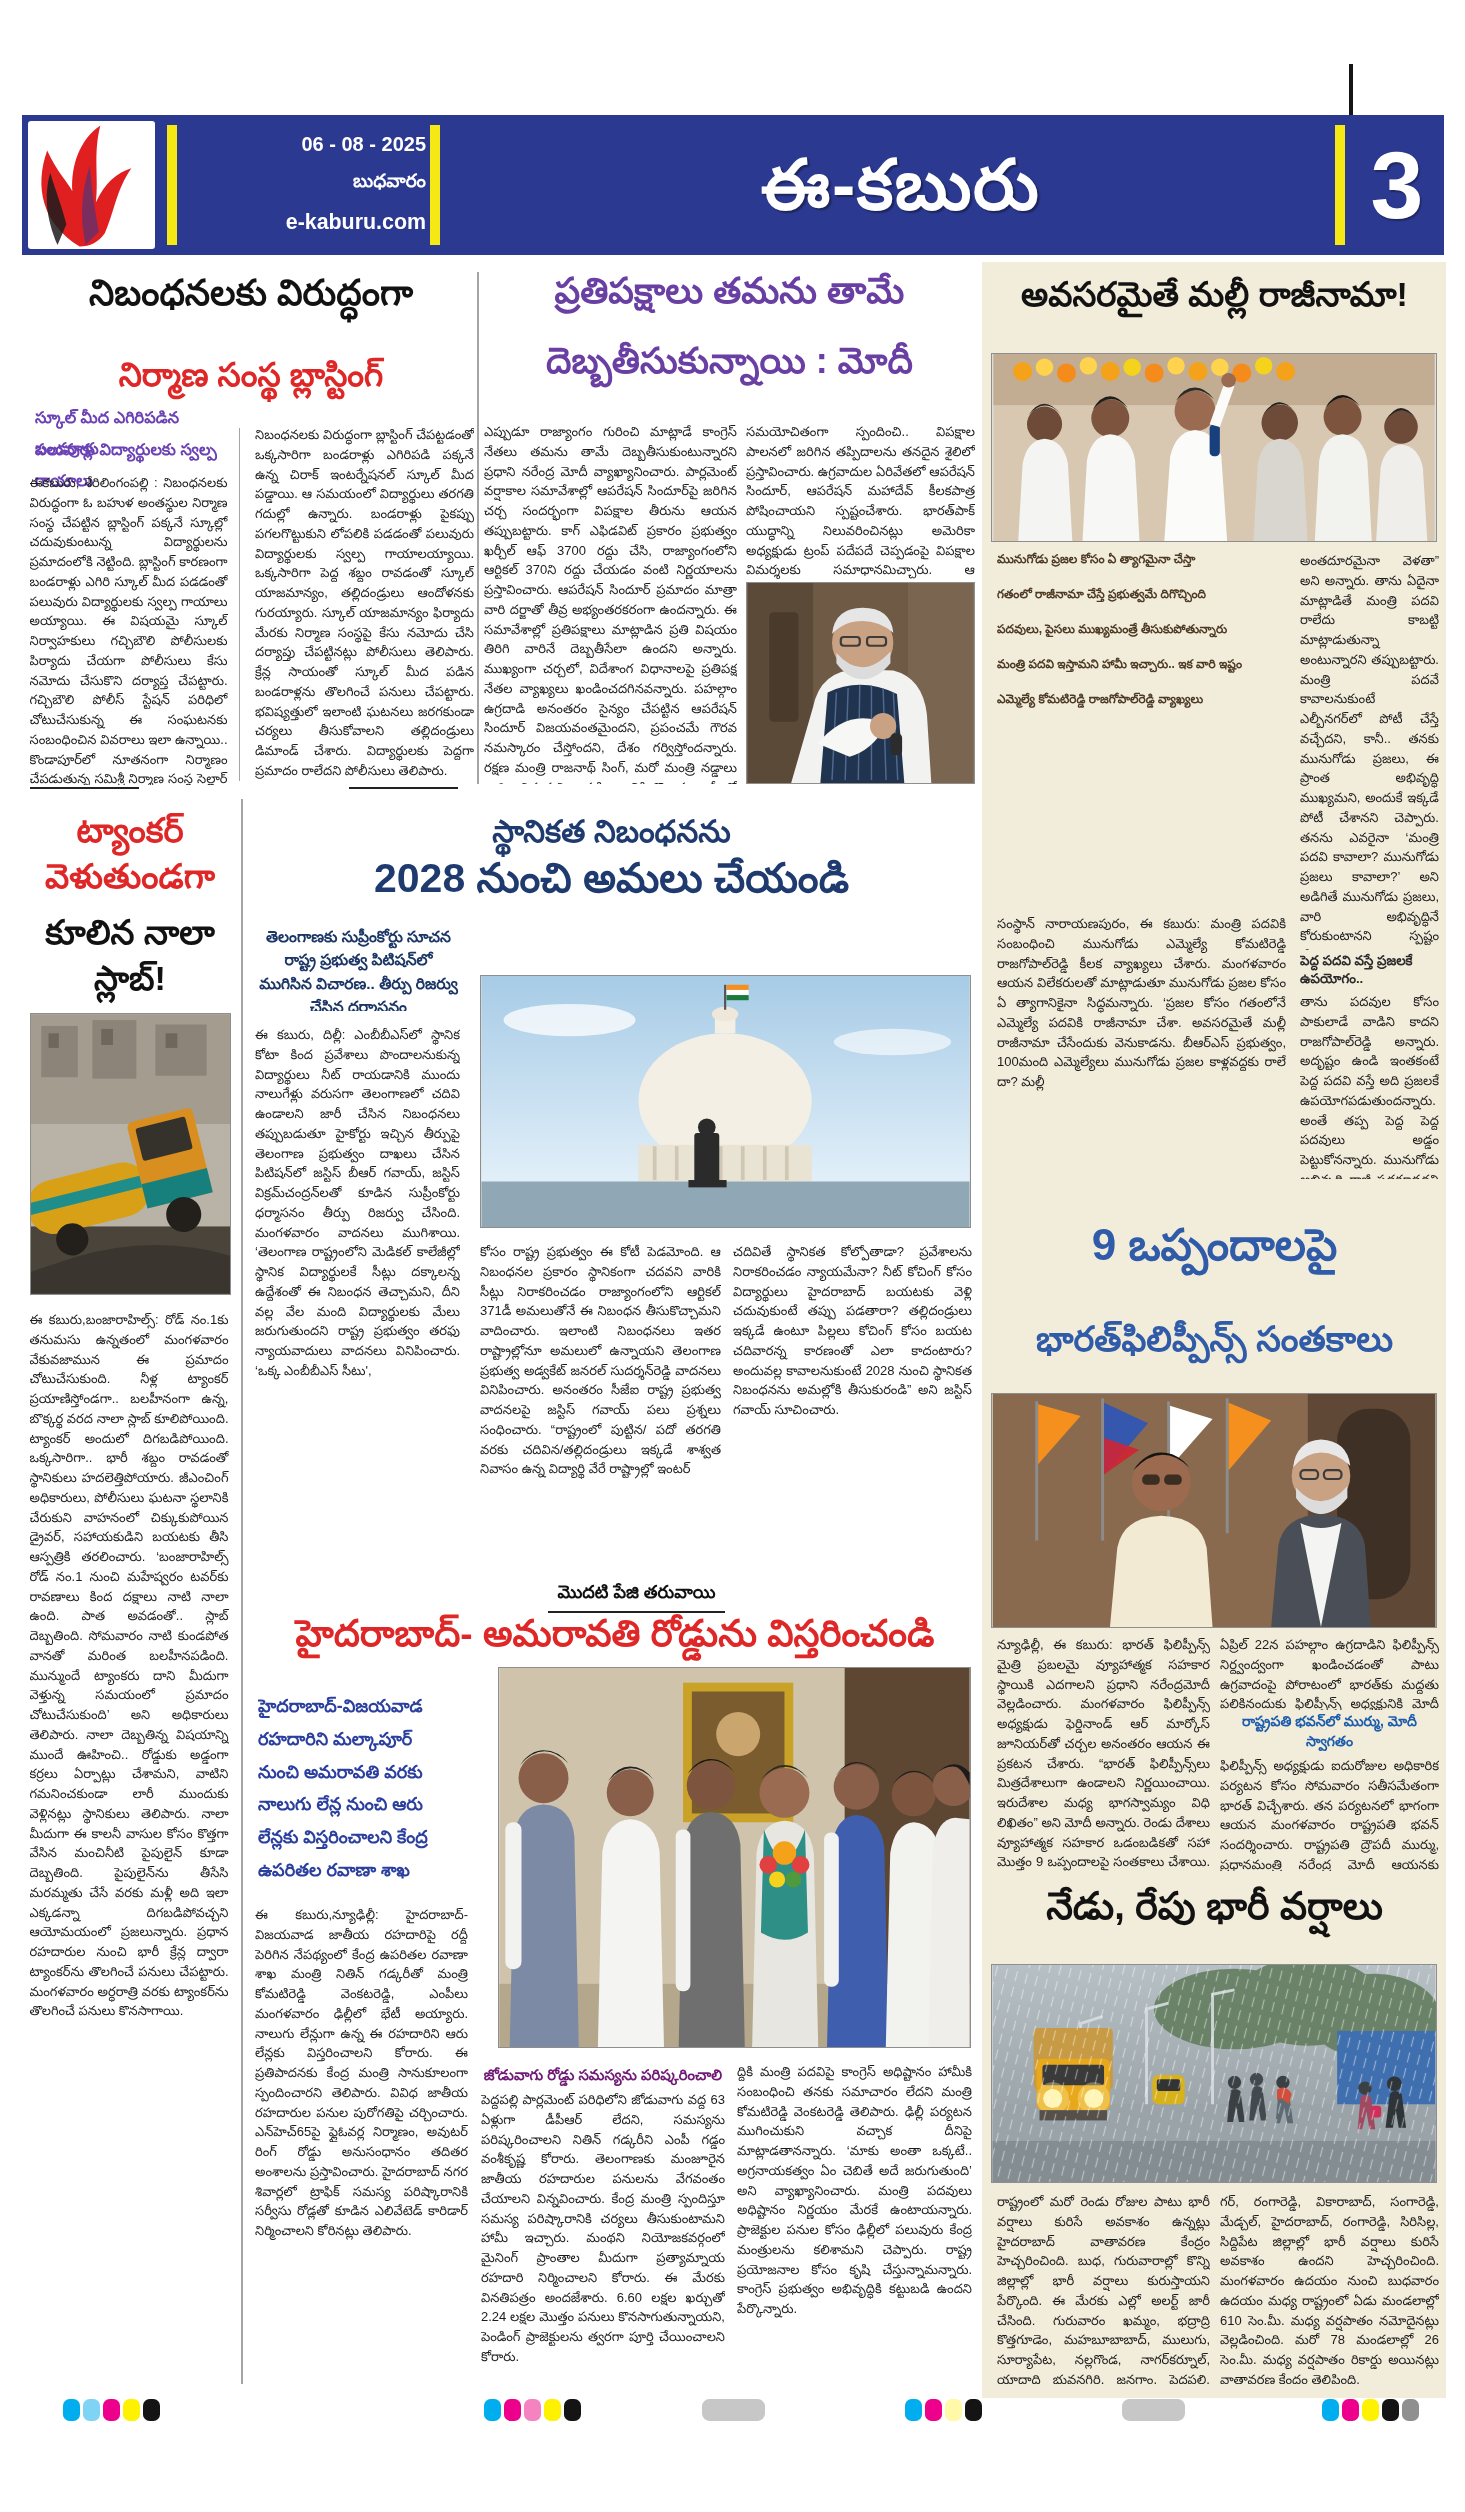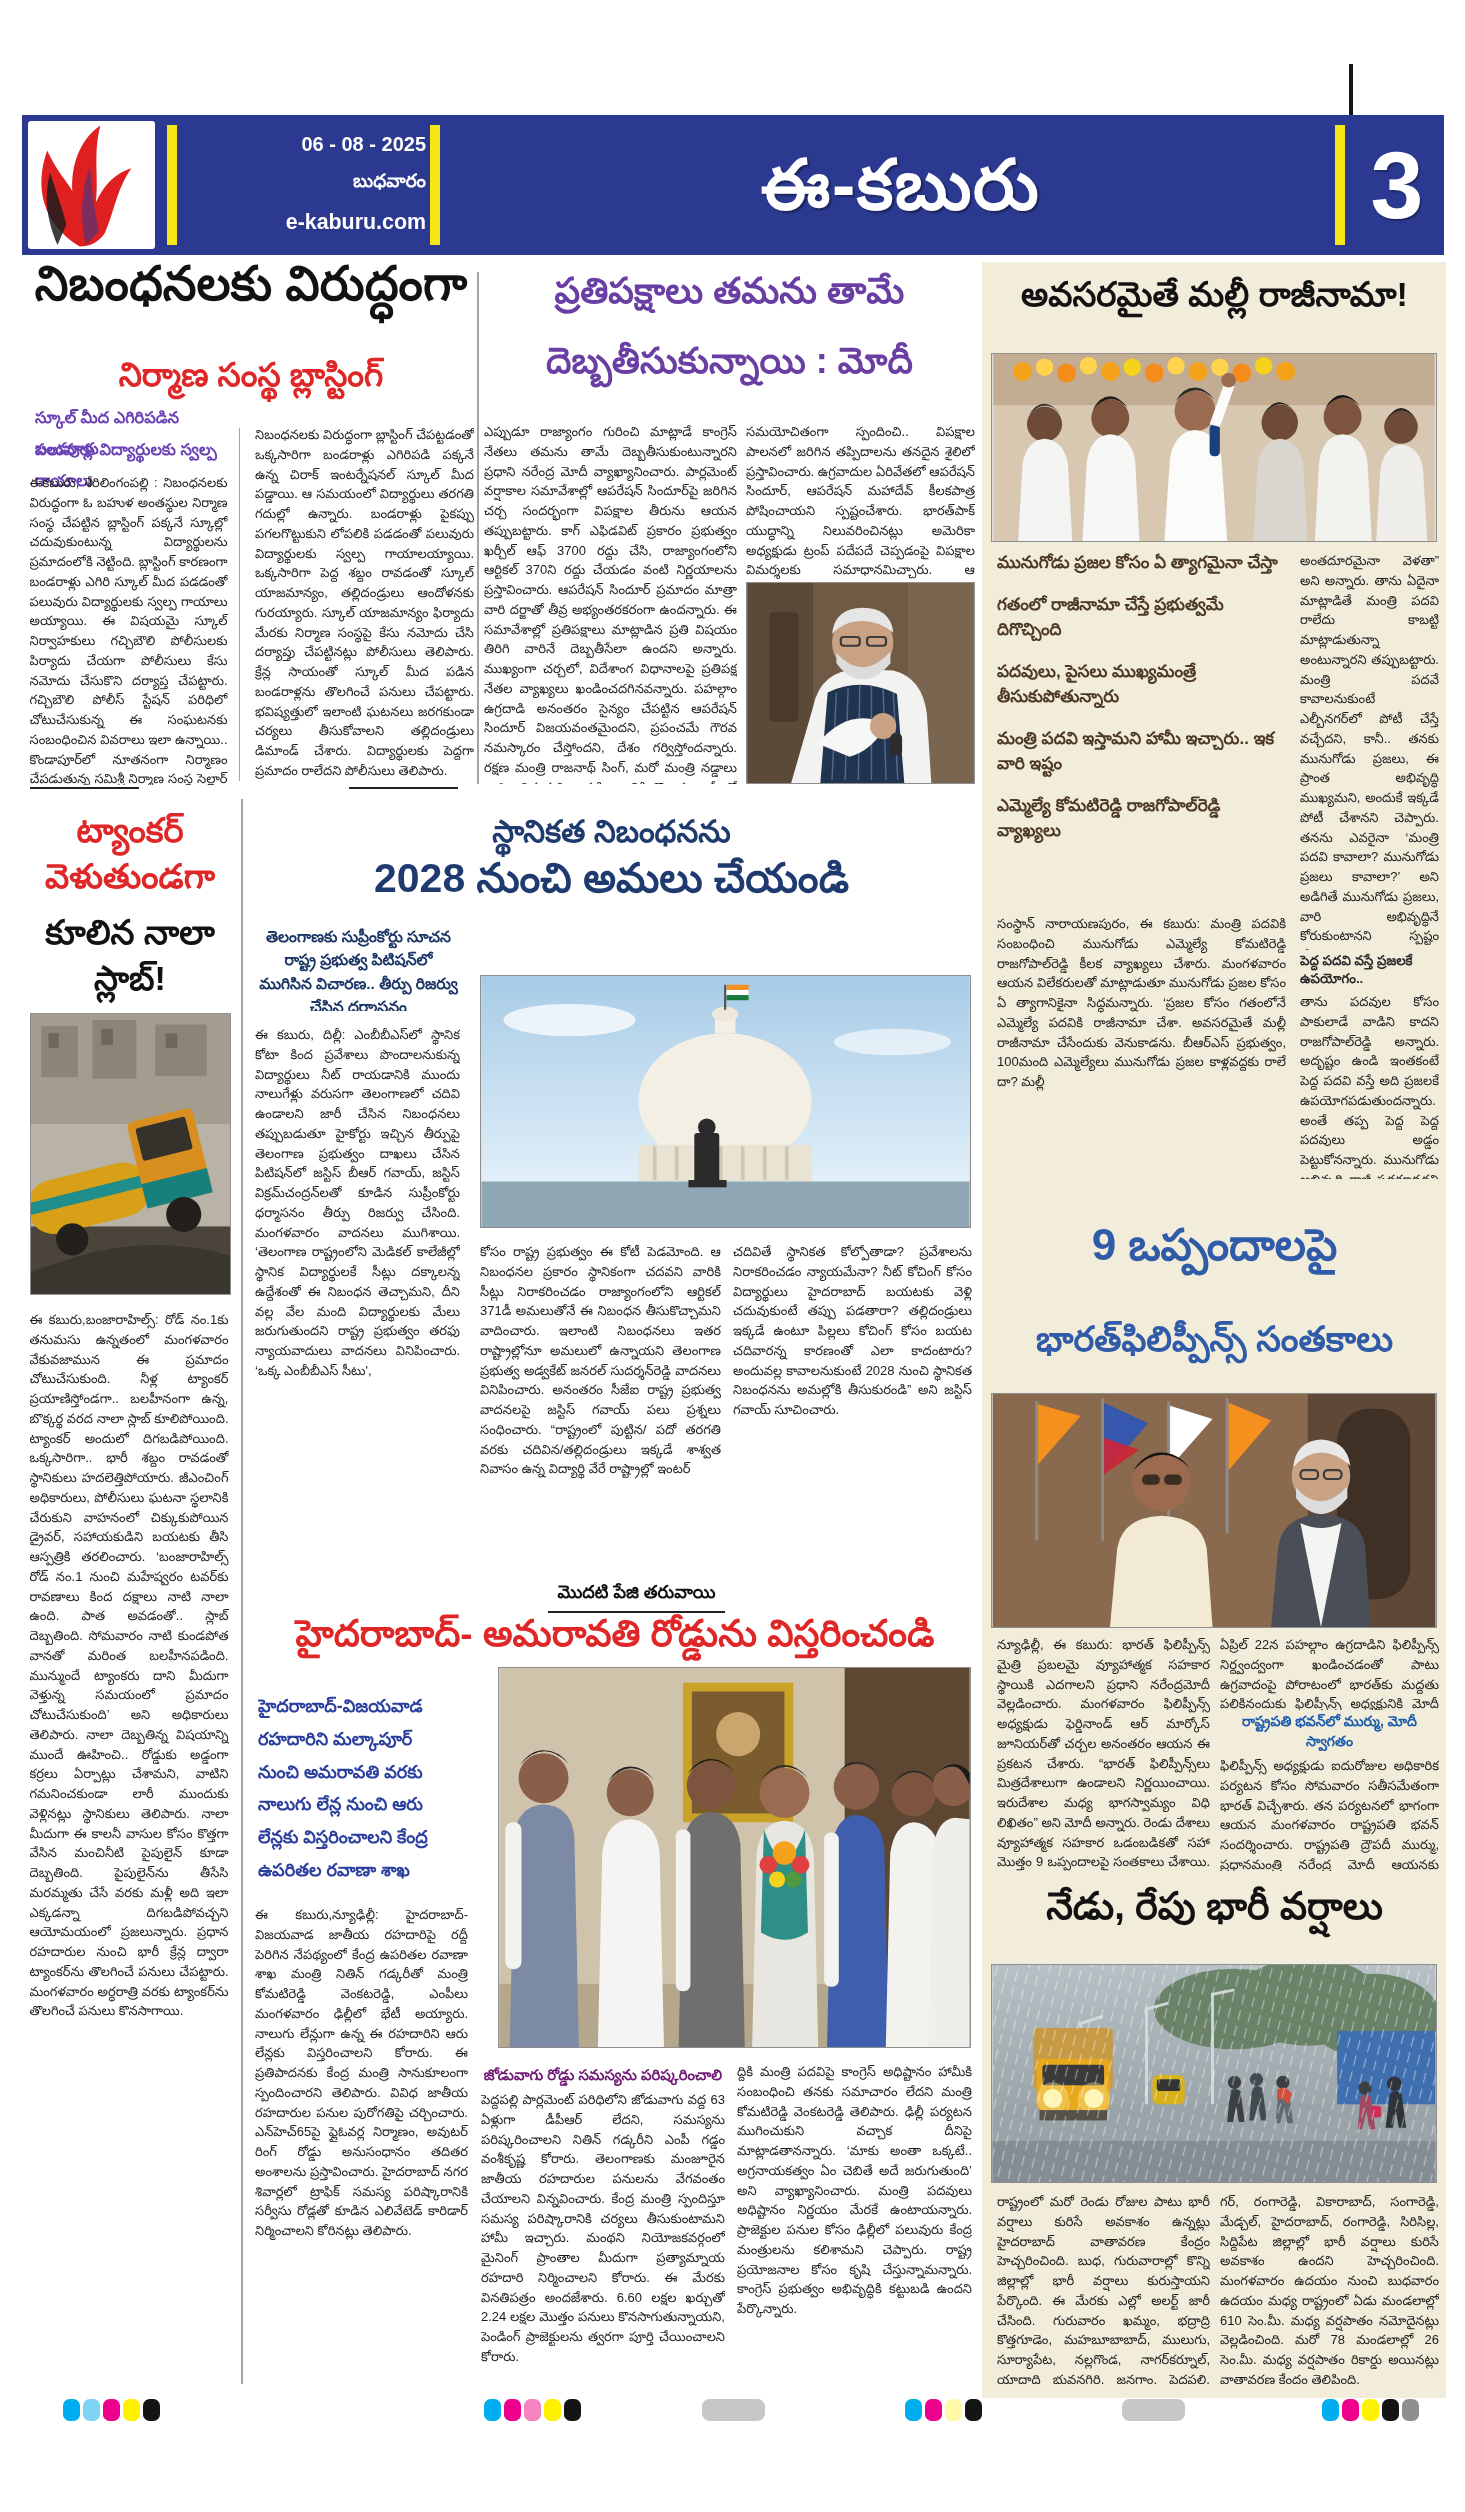--- a/index.html
+++ b/index.html
@@ -21,21 +21,21 @@
   #pagenum{color:#ffffff;font-weight:bold;font-size:95px;text-align:center;line-height:140px;text-shadow:1.5px 1.5px 1.5px rgba(0,0,0,.3)}
   
   .h-black{color:#121212}
   .h-red{color:#e02727}
   .h-purple{color:#6a3fa3}
   .h-navy{color:#1e3a6e}
   .h-blue{color:#2f5ba8}
   .deck-purple{color:#6b42b5;font-weight:bold;font-size:16.2px;line-height:1.9}
   .deck-navy{color:#1c3666;font-weight:bold;font-size:15.5px;line-height:1.5;text-align:center}
   .deck-blue{color:#2b3f9e;font-weight:bold;font-size:17.7px;line-height:1.85;text-align:left}
-  .bullet-brown{color:#4d3a24;font-weight:bold;font-size:17px;line-height:1.45;margin-bottom:17.7px}
+  .bullet-brown{color:#4d3a24;font-weight:bold;font-size:12px;line-height:1.45;margin-bottom:17.7px}
   .inline-head-blue{color:#1b5cab;font-weight:bold;font-size:14px;text-align:center;margin:3px 0}
   .inline-head-black{color:#701a75;font-weight:bold;font-size:14.8px;text-align:center;margin-bottom:4.4px;line-height:1.4}
   .inline-head-plain{color:#2a2a2a;font-weight:bold;text-align:left;font-size:13.3px;margin:3px 0}
   #cream{background:#f2ecdb}
   .cont-label{font-weight:bold;font-size:17.7px;color:#111;text-align:center;border-bottom:2.2px solid #222;padding-bottom:4px}
   
   .pill{width:17px;height:22px;border-radius:6.6px;display:inline-block;margin-right:3px;vertical-align:top}
   .pc{background:#00aeef}.plc{background:#7fd4f5}.pm{background:#ec008c}.ppk{background:#f483c0}
   .py{background:#fff200}.pyl{background:#fff9a8}.pk{background:#141414}.pgd{background:#8f8f8f}
   .gray-pill{width:63px;height:22px;border-radius:7.4px;background:#c7c7c7}
@@ -60,21 +60,21 @@
       <div class="hdr-txt" style="font-size:20px;margin-top:4.4px">06 - 08 - 2025</div>
       <div class="hdr-txt" style="font-size:18.5px;margin-top:14.8px">బుధవారం</div>
       <div class="hdr-txt" style="font-size:21.4px;margin-top:13.3px">e-kaburu.com</div>
     </div>
     <div class="abs ybar" style="left:408px;top:10.3px;width:9.6px;height:120px"></div>
     <div id="masthead" class="abs" style="left:443px;top:5.9px;width:871px;height:128px">ఈ-కబురు</div>
     <div class="abs ybar" style="left:1313px;top:10.3px;width:9.6px;height:120px"></div>
     <div id="pagenum" class="abs" style="left:1329px;top:0;width:92px;height:140px">3</div>
   </div>
 
-  <div class="abs hc h-black" style="left:29.5px;top:256px;width:443px;font-size:48px">నిబంధనలకు విరుద్ధంగా</div>
+  <div class="abs hc h-black" style="left:29.5px;top:272px;width:443px;font-size:36px">నిబంధనలకు విరుద్ధంగా</div>
   <div class="abs hc h-red" style="left:29.5px;top:356px;width:443px;font-size:33px">నిర్మాణ సంస్థ బ్లాస్టింగ్</div>
   <div class="abs deck-purple" style="left:35px;top:402px;width:201px">స్కూల్ మీద ఎగిరిపడిన బండరాళ్లు</div>
   <div class="abs deck-purple" style="left:35px;top:434px;width:201px">పలువురు విద్యార్థులకు స్వల్ప గాయాలు</div>
   <div class="abs bt" style="left:29.5px;top:473px;width:198px;height:312px">ఈకబురు, శేరిలింగంపల్లి : నిబంధనలకు విరుద్ధంగా ఓ బహుళ అంతస్థుల నిర్మాణ సంస్థ చేపట్టిన బ్లాస్టింగ్ పక్కనే స్కూల్లో చదువుకుంటున్న విద్యార్థులను ప్రమాదంలోకి నెట్టింది. బ్లాస్టింగ్ కారణంగా బండరాళ్లు ఎగిరి స్కూల్ మీద పడడంతో పలువురు విద్యార్థులకు స్వల్ప గాయాలు అయ్యాయి. ఈ విషయమై స్కూల్ నిర్వాహకులు గచ్చిబౌలి పోలీసులకు పిర్యాదు చేయగా పోలీసులు కేసు నమోదు చేసుకొని దర్యాప్త చేపట్టారు. గచ్చిబౌలి పోలీస్ స్టేషన్ పరిధిలో చోటుచేసుకున్న ఈ సంఘటనకు సంబంధించిన వివరాలు ఇలా ఉన్నాయి.. కొండాపూర్‌లో నూతనంగా నిర్మాణం చేపడుతున్న సమిశ్రీ నిర్మాణ సంస్థ సెల్లార్ తవ్వకం చేపట్టింది. సెల్లార్ తవ్వకంలో భాగంగా బండరాళ్లు రావడంతో వాటిని పగులగొట్టేందుకు మంగళవారం మధ్యాహ్నం బ్లాస్టింగ్ చేపట్టింది. కంట్రోల్డ్ బ్లాస్టింగ్ చేపట్టాల్సి ఉండగా,</div>
   <div class="abs bt" style="left:255px;top:425px;width:219px;height:359px">నిబంధనలకు విరుద్ధంగా బ్లాస్టింగ్ చేపట్టడంతో ఒక్కసారిగా బండరాళ్లు ఎగిరిపడి పక్కనే ఉన్న చిరాక్ ఇంటర్నేషనల్ స్కూల్ మీద పడ్డాయి. ఆ సమయంలో విద్యార్థులు తరగతి గదుల్లో ఉన్నారు. బండరాళ్లు పైకప్పు పగలగొట్టుకుని లోపలికి పడడంతో పలువురు విద్యార్థులకు స్వల్ప గాయాలయ్యాయి. ఒక్కసారిగా పెద్ద శబ్దం రావడంతో స్కూల్ యాజమాన్యం, తల్లిదండ్రులు ఆందోళనకు గురయ్యారు. స్కూల్ యాజమాన్యం ఫిర్యాదు మేరకు నిర్మాణ సంస్థపై కేసు నమోదు చేసి దర్యాప్తు చేపట్టినట్లు పోలీసులు తెలిపారు. క్రేన్ల సాయంతో స్కూల్ మీద పడిన బండరాళ్లను తొలగించే పనులు చేపట్టారు. భవిష్యత్తులో ఇలాంటి ఘటనలు జరగకుండా చర్యలు తీసుకోవాలని తల్లిదండ్రులు డిమాండ్ చేశారు. విద్యార్థులకు పెద్దగా ప్రమాదం రాలేదని పోలీసులు తెలిపారు.</div>
   <div class="abs hair" style="left:239px;top:428px;width:0.7px;height:353px"></div>
   <div class="abs" style="left:29.5px;top:787px;width:109px;height:2.2px;background:#222"></div>
   <div class="abs" style="left:349px;top:787px;width:109px;height:2.2px;background:#222"></div>
 
   <div class="abs hair" style="left:477px;top:272px;width:1.5px;height:512px"></div>

